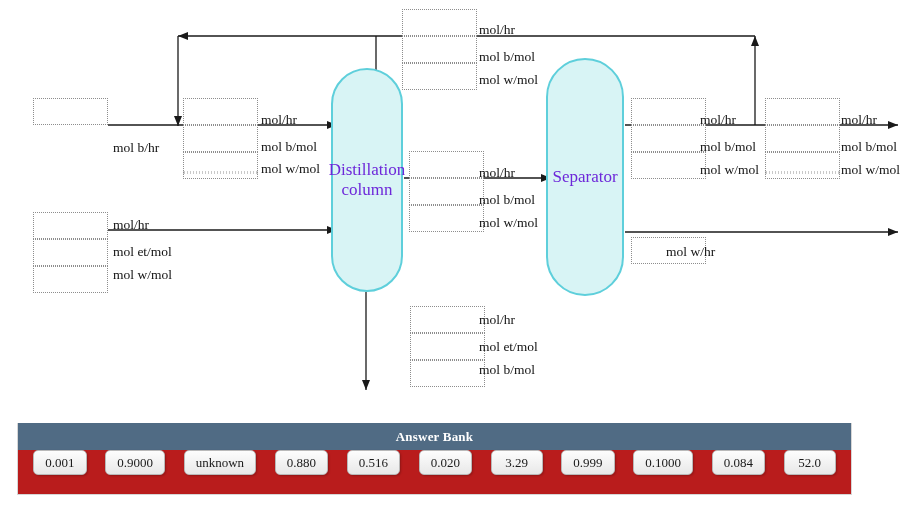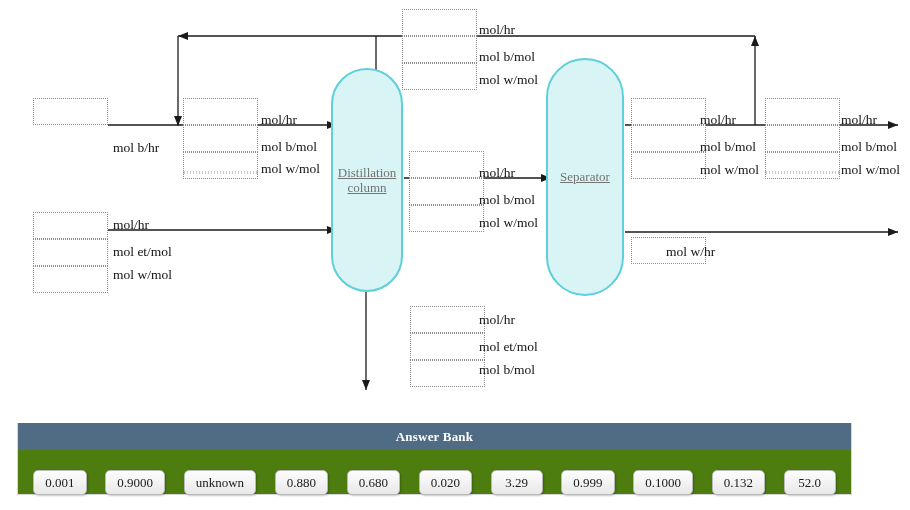--- a/index.html
+++ b/index.html
@@ -35,59 +35,58 @@
   
   .vessel {
     position: absolute;
     background: #d8f4f5;
     border: 2px solid #5ecfdb;
     border-radius: 40px;
     display: flex;
     align-items: center;
     justify-content: center;
     text-align: center;
-    font-size: 13px;
-    color: #737373;
+    font-size: 17px;
+    color: #6d28d9;
     line-height: 1.18;
-    text-decoration: underline;
   }
 
   
   .lbl {
     position: absolute;
     font-size: 13.5px;
     color: #111;
     white-space: nowrap;
     line-height: 1;
   }
 
   
   #answer-bank {
     position: absolute;
     left: 17px; top: 423px;
     width: 835px; height: 72px;
-    background: #4d7c0f;
+    background: #b91c1c;
     border: 1px solid #d6d6d6;
     border-top: none;
   }
   #bank-header {
     height: 27px;
     background: #506b84;
     color: #ffffff;
     font-size: 13px;
     font-weight: bold;
     display: flex;
     align-items: center;
     justify-content: center;
     letter-spacing: .2px;
   }
   #bank-items {
     height: 45px;
     display: flex;
-    align-items: flex-end;
+    align-items: flex-start;
     justify-content: space-around;
     padding: 0 6px;
   }
   .bank-chip {
     min-width: 52px;
     height: 25px;
     padding: 0 11px;
     display: flex;
     align-items: center;
     justify-content: center;
@@ -211,23 +210,23 @@
     <div class="lbl" style="left:666px; top:245px;">mol w/hr</div>
   </div>
 
   <div id="answer-bank">
     <div id="bank-header">Answer Bank</div>
     <div id="bank-items">
       <div class="bank-chip">0.001</div>
       <div class="bank-chip">0.9000</div>
       <div class="bank-chip">unknown</div>
       <div class="bank-chip">0.880</div>
-      <div class="bank-chip">0.680</div>
+      <div class="bank-chip">0.516</div>
       <div class="bank-chip">0.020</div>
       <div class="bank-chip">3.29</div>
       <div class="bank-chip">0.999</div>
       <div class="bank-chip">0.1000</div>
-      <div class="bank-chip">0.132</div>
+      <div class="bank-chip">0.084</div>
       <div class="bank-chip">52.0</div>
     </div>
   </div>
 
 </div>
 
 </body></html>

